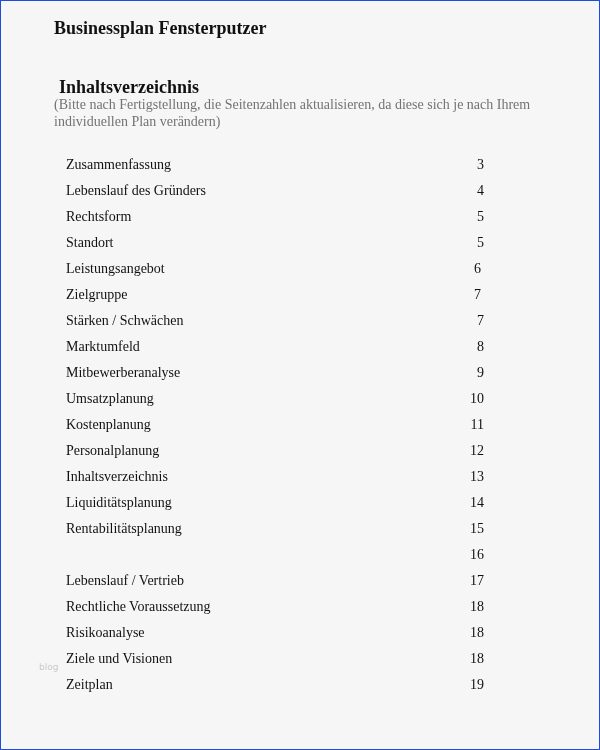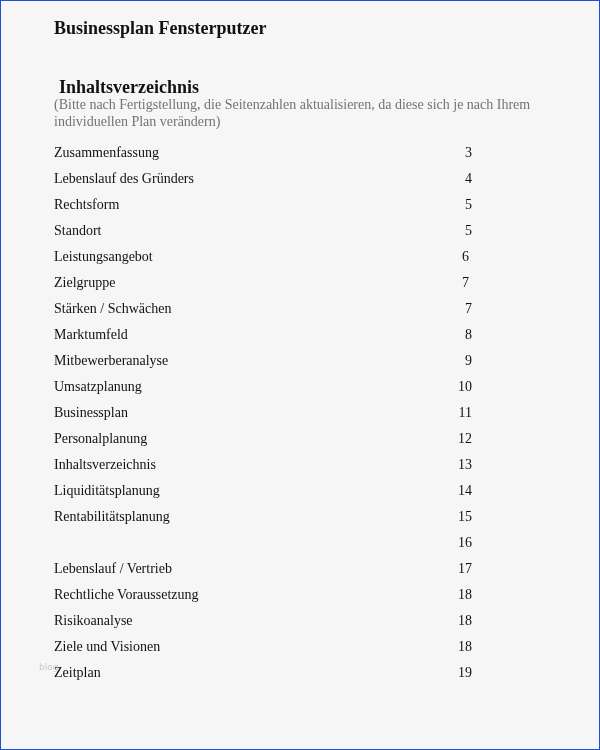--- a/index.html
+++ b/index.html
@@ -23,21 +23,21 @@
     position: absolute; left: 53px; top: 71px;
     font-size: 18px; font-weight: bold; margin: 5px;
   }
   .note {
     position: absolute; left: 53px; top: 95px;
     width: 520px;
     font-size: 14px; line-height: 17px; color: #737373; margin: 0;
   }
   .toc-list {
     position: absolute; left: 53px; top: 142px;
-    width: 420px; margin: 0; padding: 0; list-style: none;
+    width: 420px; margin: 12px; padding: 0; list-style: none;
   }
   .toc-row {
     position: relative; height: 26px;
     font-size: 14px; line-height: 20px;
   }
   .toc-label { position: absolute; left: 0; top: 0; }
   .toc-page { position: absolute; right: 2px; top: 0; text-align: right; }
   .toc-page.shift { right: 5px; }
   .watermark {
     position: absolute; left: 38px; top: 661px;
@@ -88,21 +88,21 @@
       </li>
     <li class="toc-row">
         <span class="toc-label">Mitbewerberanalyse</span>
         <span class="toc-page">9</span>
       </li>
     <li class="toc-row">
         <span class="toc-label">Umsatzplanung</span>
         <span class="toc-page">10</span>
       </li>
     <li class="toc-row">
-        <span class="toc-label">Businessplan</span>
+        <span class="toc-label">Kostenplanung</span>
         <span class="toc-page">11</span>
       </li>
     <li class="toc-row">
         <span class="toc-label">Personalplanung</span>
         <span class="toc-page">12</span>
       </li>
     <li class="toc-row">
         <span class="toc-label">Inhaltsverzeichnis</span>
         <span class="toc-page">13</span>
       </li>

